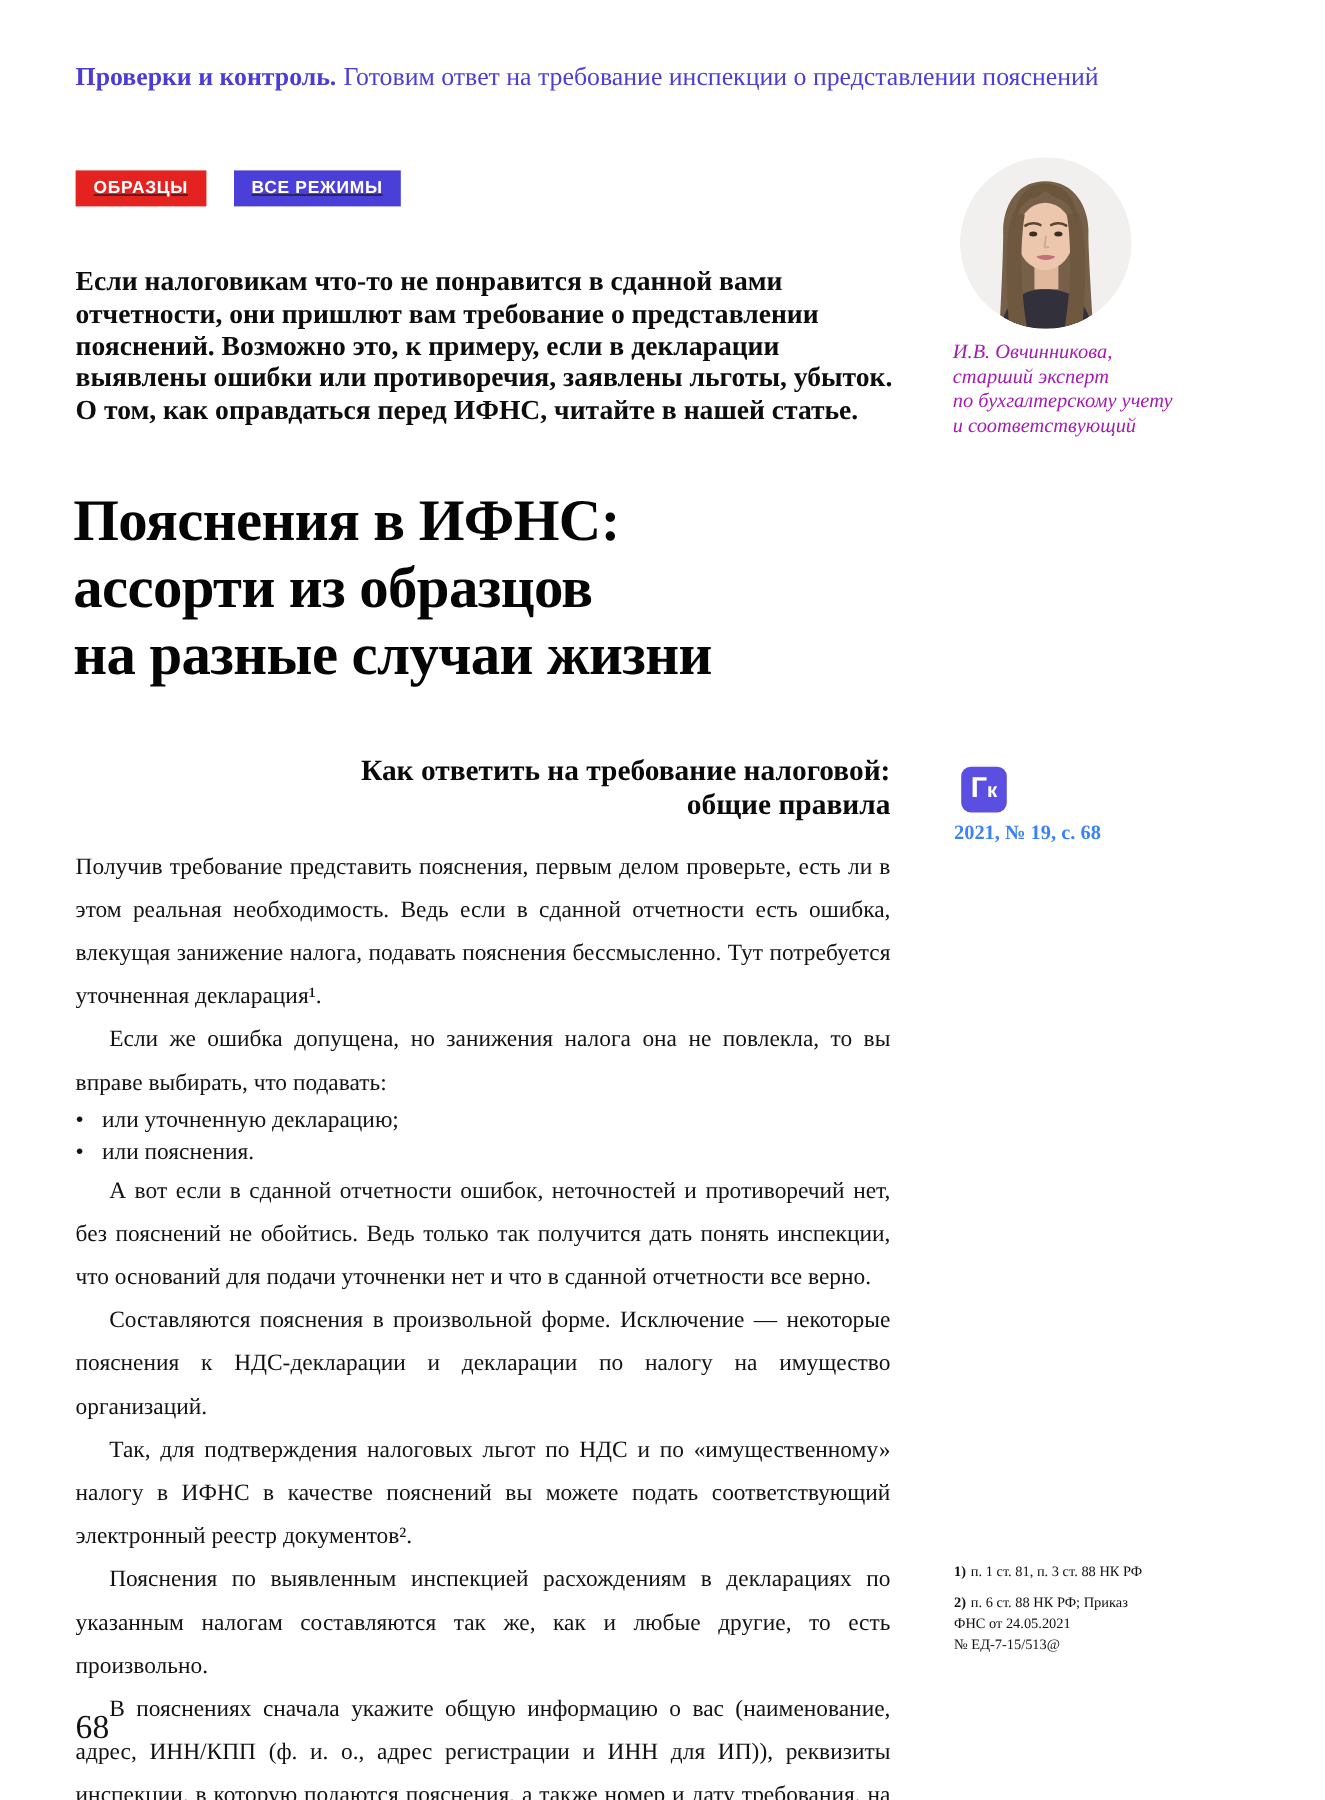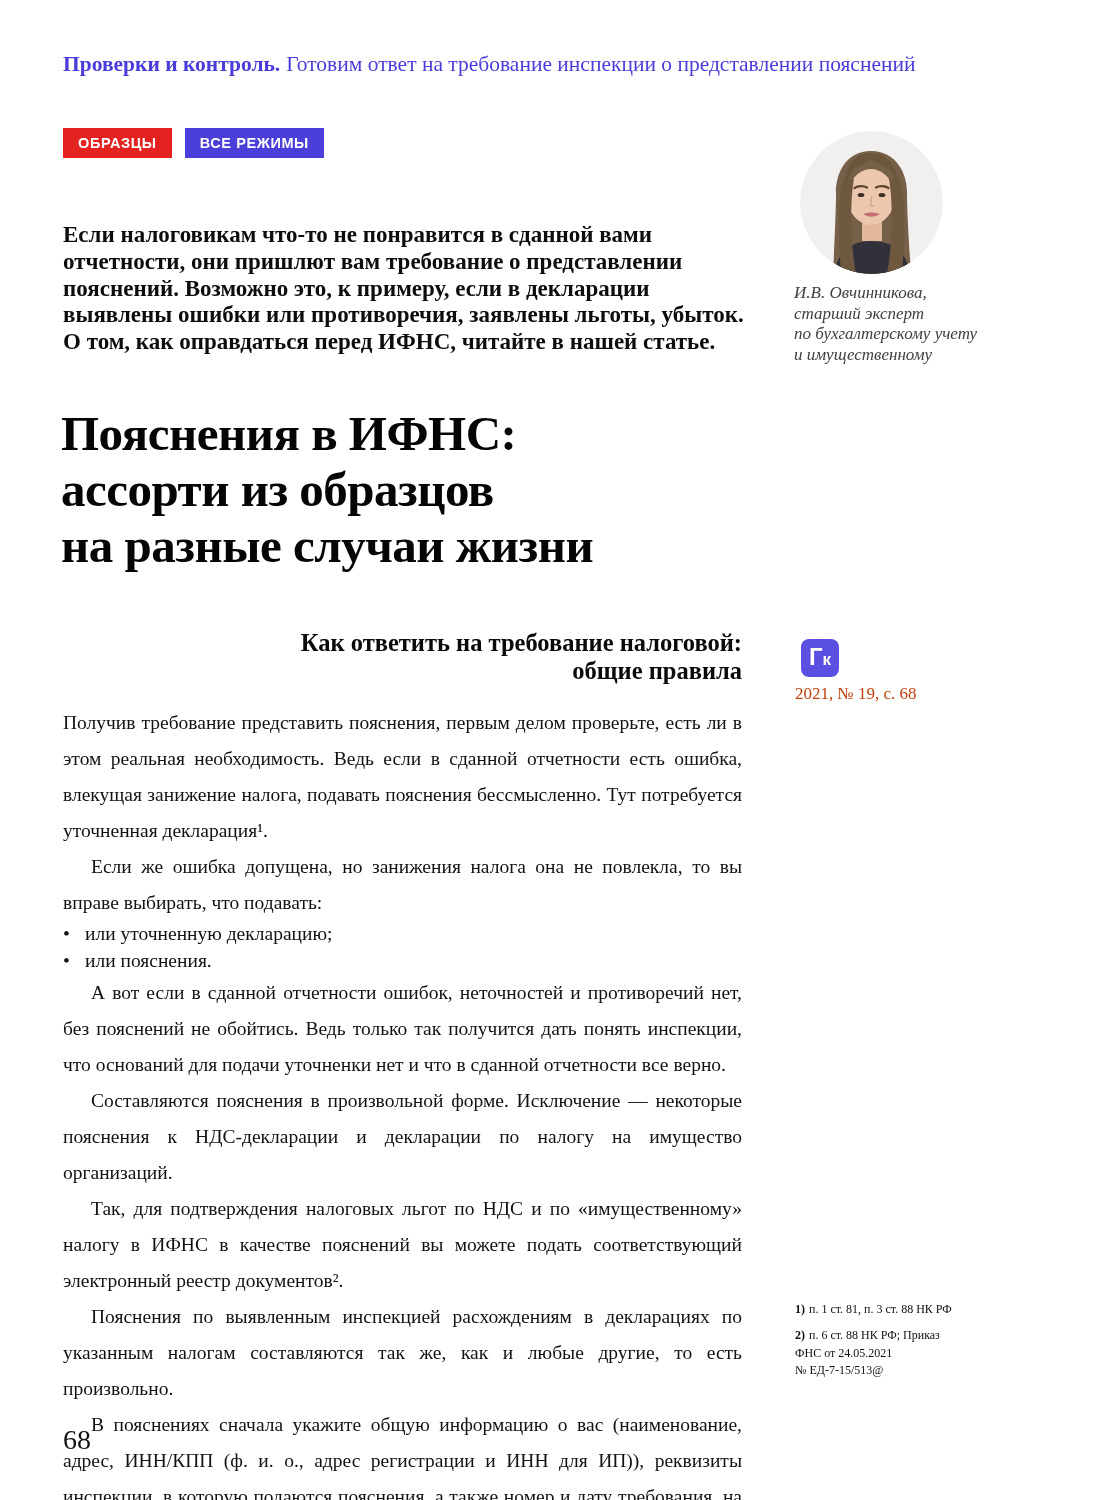--- a/index.html
+++ b/index.html
@@ -6,32 +6,32 @@
   .page{
     position:relative;width:1104px;height:1500px;background:#ffffff;
     font-family:"Liberation Serif",serif;color:#141414;overflow:hidden;
   }
 
   
   .kicker{position:absolute;left:63px;top:51px;font-size:21.5px;line-height:26px;color:#4a3cd9;white-space:nowrap;}
   .kicker .rubric{font-weight:bold;margin-right:6px;margin-top:12px;}
 
   
-  .badges{position:absolute;left:63px;top:128px;display:flex;gap:13px;}
+  .badges{position:absolute;left:63px;top:142px;display:flex;gap:23px;text-decoration:underline;}
   .badge{
     height:30px;display:flex;align-items:center;padding:0 15px;color:#fff;
     font-family:"Liberation Sans",sans-serif;font-weight:bold;font-size:14.5px;letter-spacing:.6px;
   }
 
   
   .lead{position:absolute;left:63px;top:174px;width:693px;font-weight:bold;font-size:23px;line-height:26.8px;color:#0d0d0d;margin-top:48px;}
 
   
   .photo{position:absolute;left:800px;top:131px;width:143px;height:143px;border-radius:50%;overflow:hidden;}
-  .caption{position:absolute;left:794px;top:283px;width:232px;font-style:italic;font-size:17px;line-height:20.6px;color:#404040;}
+  .caption{position:absolute;left:794px;top:283px;width:232px;font-style:italic;font-size:17px;line-height:20.6px;color:#a21caf;}
 
   
   .title{position:absolute;left:61px;top:406px;font-weight:bold;font-size:49px;line-height:56px;letter-spacing:-0.5px;color:#050505;}
 
   
   .main{position:absolute;left:63px;top:629px;width:679px;}
   .main h2{font-size:24.5px;line-height:27.5px;margin:0 0 21px 0;font-weight:bold;color:#0a0a0a;text-align:right;}
   .body-p{margin:0;font-size:19.5px;line-height:36px;text-align:justify;color:#121212;}
   .body-p.indent{text-indent:28px;}
   .bullet-row{display:flex;font-size:19.5px;line-height:26.75px;color:#121212;}
@@ -40,21 +40,21 @@
   
   .sidebar-note{position:absolute;left:795px;top:639px;width:218px;}
   .gk-logo{
     width:38px;height:38px;border-radius:8px;background:#5a4fe0;margin-left:6px;
     display:flex;align-items:baseline;justify-content:center;color:#fff;
     font-family:"Liberation Sans",sans-serif;font-weight:bold;
   }
   .gk-logo .g{font-size:24px;line-height:36px;}
   .gk-logo .k{font-size:17px;line-height:36px;}
   .note-lines{margin-top:13px;font-size:16.5px;line-height:18.4px;color:#101010;}
-  .note-ref{margin-top:7px;font-weight:normal;font-size:17px;color:#c2410c;}
+  .note-ref{margin-top:7px;font-weight:bold;font-size:17px;color:#3b82f6;}
 
   
   .footnotes{position:absolute;left:795px;top:1301px;width:220px;font-size:12px;line-height:17.8px;color:#101010;}
   .footnote{margin-bottom:8px;}
   .fn-num{font-weight:bold;margin-right:4px;}
 
   
   .page-num{position:absolute;left:63px;top:1424px;font-size:28px;color:#141414;}
 </style>
 </head>
@@ -96,21 +96,21 @@
         <path d="M71.5 66 L70.5 75 L73.5 75" stroke="#d8a88b" stroke-width="1.6" fill="none" stroke-linecap="round"></path>
         <path d="M63.5 83 C68 81 75 81 79.5 83 C75 86.6 68 86.6 63.5 83 Z" fill="#c46e77"></path>
       </g>
     </svg>
   </div>
 
   <div class="caption">
     <div>И.В. Овчинникова,</div>
     <div>старший эксперт</div>
     <div>по бухгалтерскому учету</div>
-    <div>и имущественному</div>
+    <div>и соответствующий</div>
   </div>
 
   <div class="title">
     <div>Пояснения в ИФНС:</div>
     <div>ассорти из образцов</div>
     <div>на разные случаи жизни</div>
   </div>
 
   <div class="main">
     <h2>

